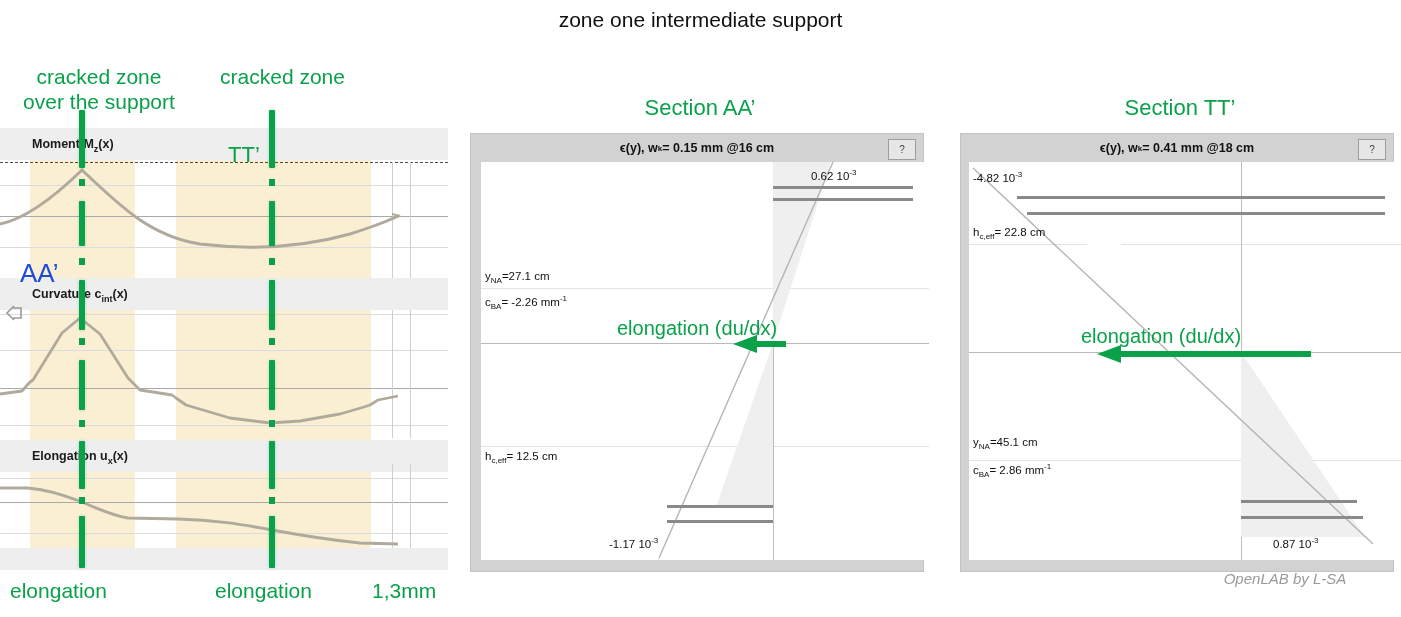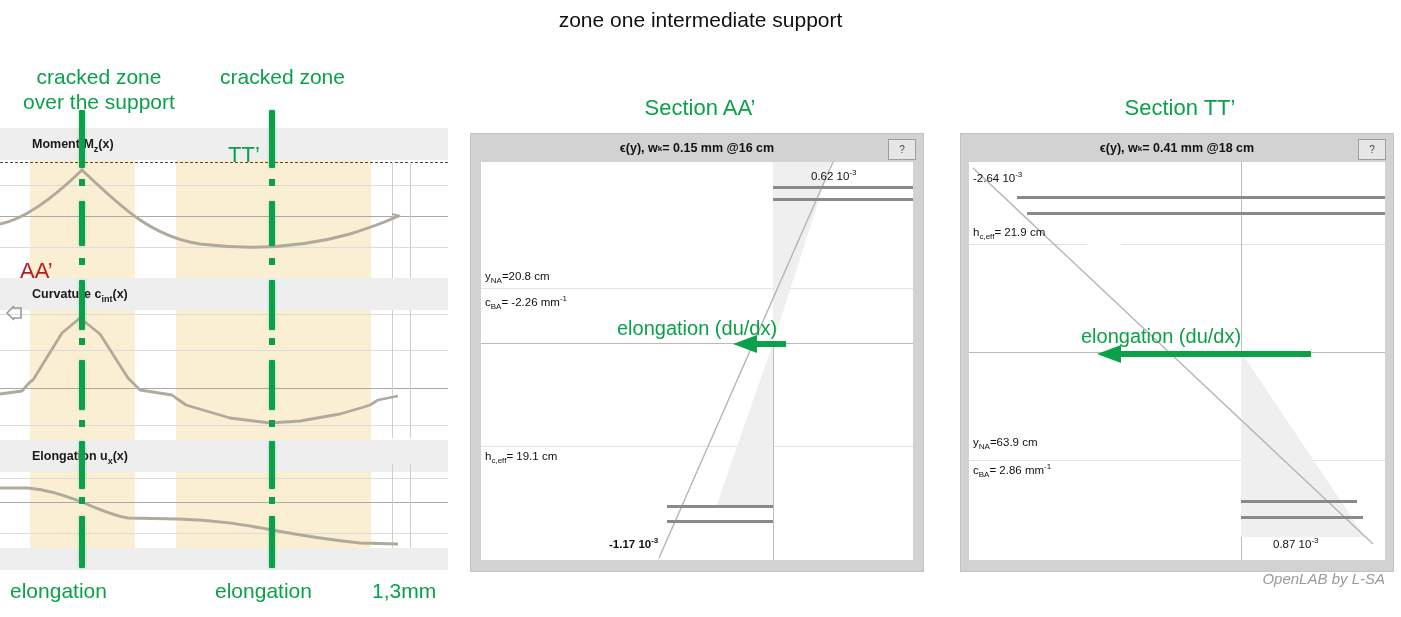--- a/index.html
+++ b/index.html
@@ -52,31 +52,31 @@
   #home-icon{left:4px;top:300px;width:22px;height:26px;}
 
   
   .secpanel{position:absolute;background:#d2d2d2;border:1px solid #c4c4c4;}
   .sec-header{position:absolute;left:0;top:0;right:0;height:28px;
     display:flex;align-items:center;justify-content:center;
     font-size:12.5px;font-weight:bold;color:#111;}
   .help-btn{position:absolute;right:7px;top:5px;width:26px;height:19px;
     background:#e6e6e6;border:1px solid #9d9d9d;font-size:10px;color:#444;
     display:flex;align-items:center;justify-content:center;}
-  .sec-plot{position:absolute;background:#ffffff;overflow:hidden;}
+  .sec-plot{position:absolute;background:#ffffff;overflow:hidden;padding-left:16px;}
   .hgrid{position:absolute;left:0;right:0;height:1px;background:#e2e2e2;}
   .hgrid.mid{background:#b9b9b9;}
   .vsep{position:absolute;top:0;bottom:0;width:1px;background:#bdbdbd;}
   .rebar{position:absolute;height:3px;background:#8a8a8a;}
   .vlabel{position:absolute;font-size:11.5px;color:#111;white-space:nowrap;}
   .sup{font-size:8px;vertical-align:super;}
   .sub2{font-size:8px;vertical-align:sub;}
   .dudx{position:absolute;font-size:20px;color:#0aa14a;white-space:nowrap;}
 
-  #watermark{left:1185px;top:570px;width:200px;text-align:right;
+  #watermark{left:1185px;top:570px;width:200px;text-align:center;
     font-size:15px;font-style:italic;color:#9a9a9a;}
 </style>
 </head>
 <body>
 
 <div class="abs" id="title">
   <span class="l2">zone one intermediate support</span>
 </div>
 
 <div class="abs ann" id="ann-crack-support">
@@ -162,21 +162,21 @@
   <div class="mdot" style="left:269px;top:130px;"></div>
   <div class="marker" style="left:269px;top:152px;height:50px;"></div>
   <div class="mdot" style="left:269px;top:210px;"></div>
   <div class="marker" style="left:269px;top:232px;height:50px;"></div>
   <div class="mdot" style="left:269px;top:292px;"></div>
   <div class="marker" style="left:269px;top:313px;height:48px;"></div>
   <div class="mdot" style="left:269px;top:369px;"></div>
   <div class="marker" style="left:269px;top:388px;height:52px;"></div>
 
   <div class="abs" style="left:228px;top:14px;font-size:22px;color:#0aa14a;">TT’</div>
-  <div class="abs" style="left:20px;top:130px;font-size:22px;color:#b91c1c;">AA’</div>
+  <div class="abs" style="left:20px;top:130px;font-size:26px;color:#1d4ed8;">AA’</div>
 </div>
 
 <div class="abs" id="home-icon">
   <svg width="22" height="26" viewBox="0 0 22 26" style="transform:rotate(-90deg);">
     <path d="M4,12 L11,5 L18,12 M6,11 L6,19 L16,19 L16,11" fill="none" stroke="#9a9a9a" stroke-width="1.6"></path>
   </svg>
 </div>
 
 <div class="secpanel" style="left:470px;top:133px;width:452px;height:437px;">
   <div class="sec-header">
@@ -200,29 +200,29 @@
 
     <div class="rebar" style="left:292px;width:140px;top:24px;"></div>
     <div class="rebar" style="left:292px;width:140px;top:36px;"></div>
     <div class="rebar" style="left:186px;width:106px;top:343px;"></div>
     <div class="rebar" style="left:186px;width:106px;top:358px;"></div>
 
     <div class="vlabel" style="left:330px;top:6px;">
       <span>0.62 10</span><span class="sup">-3</span>
     </div>
     <div class="vlabel" style="left:4px;top:108px;">
-      <span>y</span><span class="sub2">NA</span><span>=20.8 cm</span>
+      <span>y</span><span class="sub2">NA</span><span>=27.1 cm</span>
     </div>
     <div class="vlabel" style="left:4px;top:132px;">
       <span>c</span><span class="sub2">BA</span><span>= -2.26 mm</span><span class="sup">-1</span>
     </div>
     <div class="vlabel" style="left:4px;top:288px;">
-      <span>h</span><span class="sub2">c,eff</span><span>= 19.1 cm</span>
-    </div>
-    <div class="vlabel" style="left:128px;top:374px;font-weight:bold;">
+      <span>h</span><span class="sub2">c,eff</span><span>= 12.5 cm</span>
+    </div>
+    <div class="vlabel" style="left:128px;top:374px;">
       <span>-1.17 10</span><span class="sup">-3</span>
     </div>
 
     <div class="dudx" style="left:136px;top:155px;">elongation (du/dx)</div>
     <svg width="200" height="30" style="position:absolute;left:130px;top:172px;">
       <line x1="175" y1="10" x2="142" y2="10" stroke="#0aa14a" stroke-width="6"></line>
       <polygon points="122,10 146,1 146,19" fill="#0aa14a"></polygon>
     </svg>
   </div>
 </div>
@@ -246,27 +246,27 @@
       <polygon points="272,190 272,375 396,375" fill="#efefef"></polygon>
       <line x1="4" y1="6" x2="404" y2="382" stroke="#b5b5b5" stroke-width="1.4"></line>
     </svg>
 
     <div class="rebar" style="left:48px;width:368px;top:34px;"></div>
     <div class="rebar" style="left:58px;width:358px;top:50px;"></div>
     <div class="rebar" style="left:272px;width:116px;top:338px;"></div>
     <div class="rebar" style="left:272px;width:122px;top:354px;"></div>
 
     <div class="vlabel" style="left:4px;top:8px;">
-      <span>-2.64 10</span><span class="sup">-3</span>
+      <span>-4.82 10</span><span class="sup">-3</span>
     </div>
     <div class="vlabel" style="left:4px;top:64px;">
-      <span>h</span><span class="sub2">c,eff</span><span>= 21.9 cm</span>
+      <span>h</span><span class="sub2">c,eff</span><span>= 22.8 cm</span>
     </div>
     <div class="vlabel" style="left:4px;top:274px;">
-      <span>y</span><span class="sub2">NA</span><span>=63.9 cm</span>
+      <span>y</span><span class="sub2">NA</span><span>=45.1 cm</span>
     </div>
     <div class="vlabel" style="left:4px;top:300px;">
       <span>c</span><span class="sub2">BA</span><span>= 2.86 mm</span><span class="sup">-1</span>
     </div>
     <div class="vlabel" style="left:304px;top:374px;">
       <span>0.87 10</span><span class="sup">-3</span>
     </div>
 
     <div class="dudx" style="left:112px;top:163px;">elongation (du/dx)</div>
     <svg width="250" height="30" style="position:absolute;left:110px;top:180px;">

